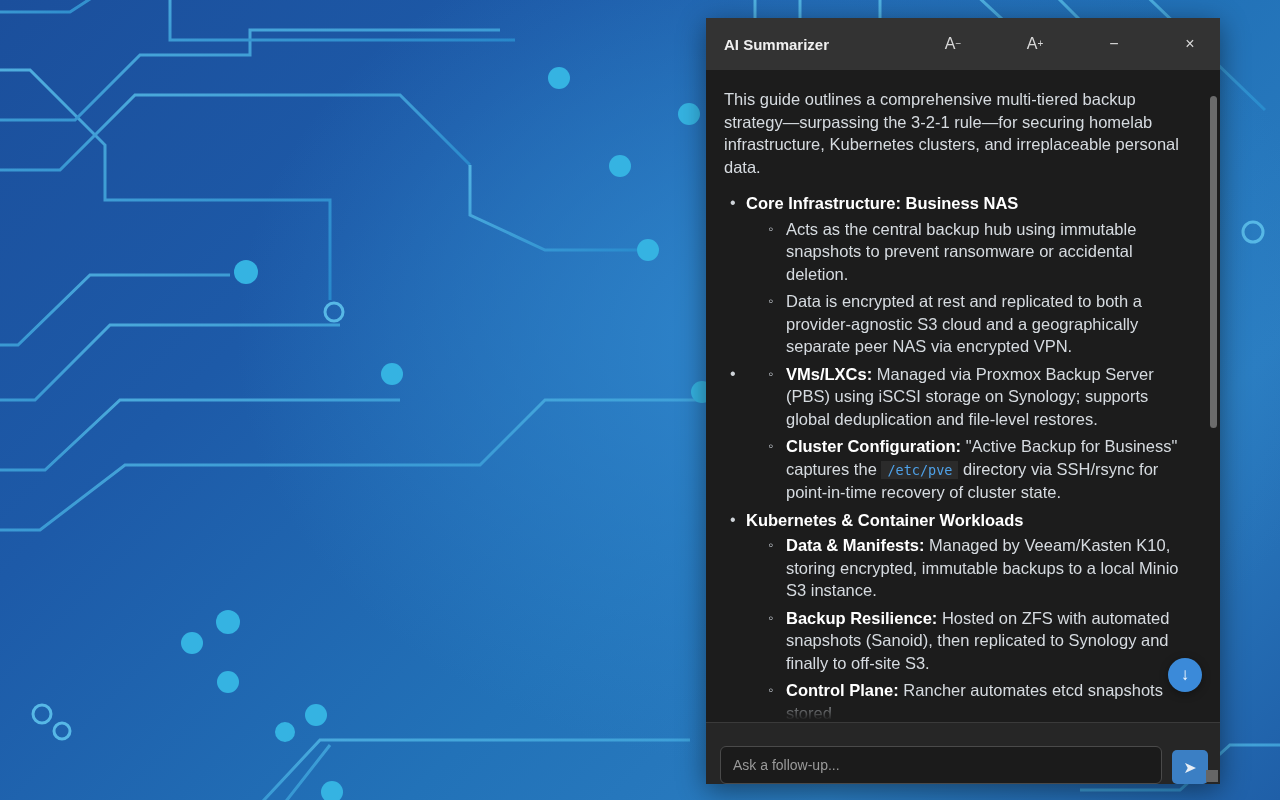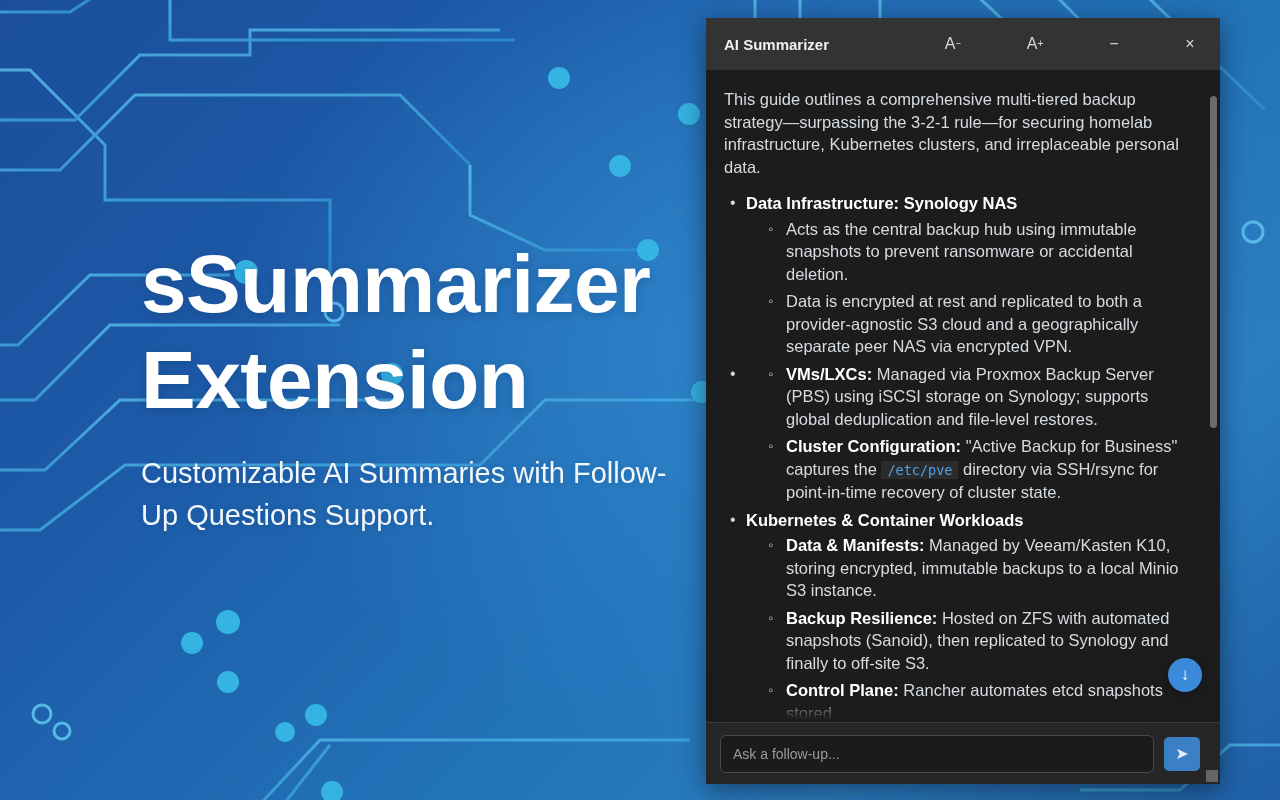--- a/index.html
+++ b/index.html
@@ -97,21 +97,21 @@
   .scroll-down-btn {
     position:absolute; right:18px; bottom:30px; width:34px; height:34px;
     border-radius:50%; background:#3b8ad9; color:#ffffff;
     display:flex; align-items:center; justify-content:center;
     font-size:17px; cursor:pointer; box-shadow:0 2px 8px rgba(0,0,0,.35);
   }
 
   
   .panel-footer {
     flex:0 0 62px; background:#262626; border-top:1px solid #3a3a3a;
-    display:flex; align-items:center; gap:10px; padding:0 20px 0 14px;
+    display:flex; align-items:flex-end; gap:10px; padding:0 12px 0 14px;
   }
   .followup-input {
     flex:1 1 auto; height:38px; background:#1b1b1b;
     border:1px solid #4a4a4a; border-radius:6px;
     color:#e3e3e3; font-size:14px; padding:0 12px;
     font-family:"Liberation Sans", sans-serif; outline:none;
   }
   .followup-input::placeholder { color:#9a9a9a; }
   .send-btn {
     flex:0 0 36px; width:36px; height:34px; border:none; border-radius:5px;
@@ -206,24 +206,20 @@
       <circle cx="332" cy="792" r="11"></circle>
     </g>
     <g fill="none" stroke="#57b8e6" stroke-width="3">
       <circle cx="334" cy="312" r="9"></circle>
       <circle cx="1253" cy="232" r="10"></circle>
       <circle cx="42" cy="714" r="9"></circle>
       <circle cx="62" cy="731" r="8"></circle>
     </g>
   </svg>
 
-  <div class="hero">
-    <div class="hero-title">sSummarizer Extension</div>
-    <div class="hero-sub">Customizable AI Summaries with Follow-Up Questions Support.</div>
-  </div>
 
   <div id="panel">
 
     <div class="panel-header">
       <div class="panel-title">AI Summarizer</div>
 
       <button class="hdr-btn wide">
         <span>A</span>
           <sup>−</sup>
       </button>
@@ -243,21 +239,21 @@
     </div>
 
     <div class="panel-body">
       <div class="content">
 
         <p>This guide outlines a comprehensive multi-tiered backup strategy—surpassing the 3-2-1 rule—for securing homelab infrastructure, Kubernetes clusters, and irreplaceable personal data.</p>
 
         <ul>
 
           <li class="lvl1">
-            <span class="lvl1-label">Data Infrastructure: Synology NAS</span>
+            <span class="lvl1-label">Core Infrastructure: Business NAS</span>
             <ul class="lvl2-list">
               <li class="lvl2">
                 <span>Acts as the central backup hub using immutable snapshots to prevent ransomware or accidental deletion.</span>
               </li>
               <li class="lvl2">
                 <span>Data is encrypted at rest and replicated to both a provider-agnostic S3 cloud and a geographically separate peer NAS via encrypted VPN.</span>
               </li>
             </ul>
           </li>
 

